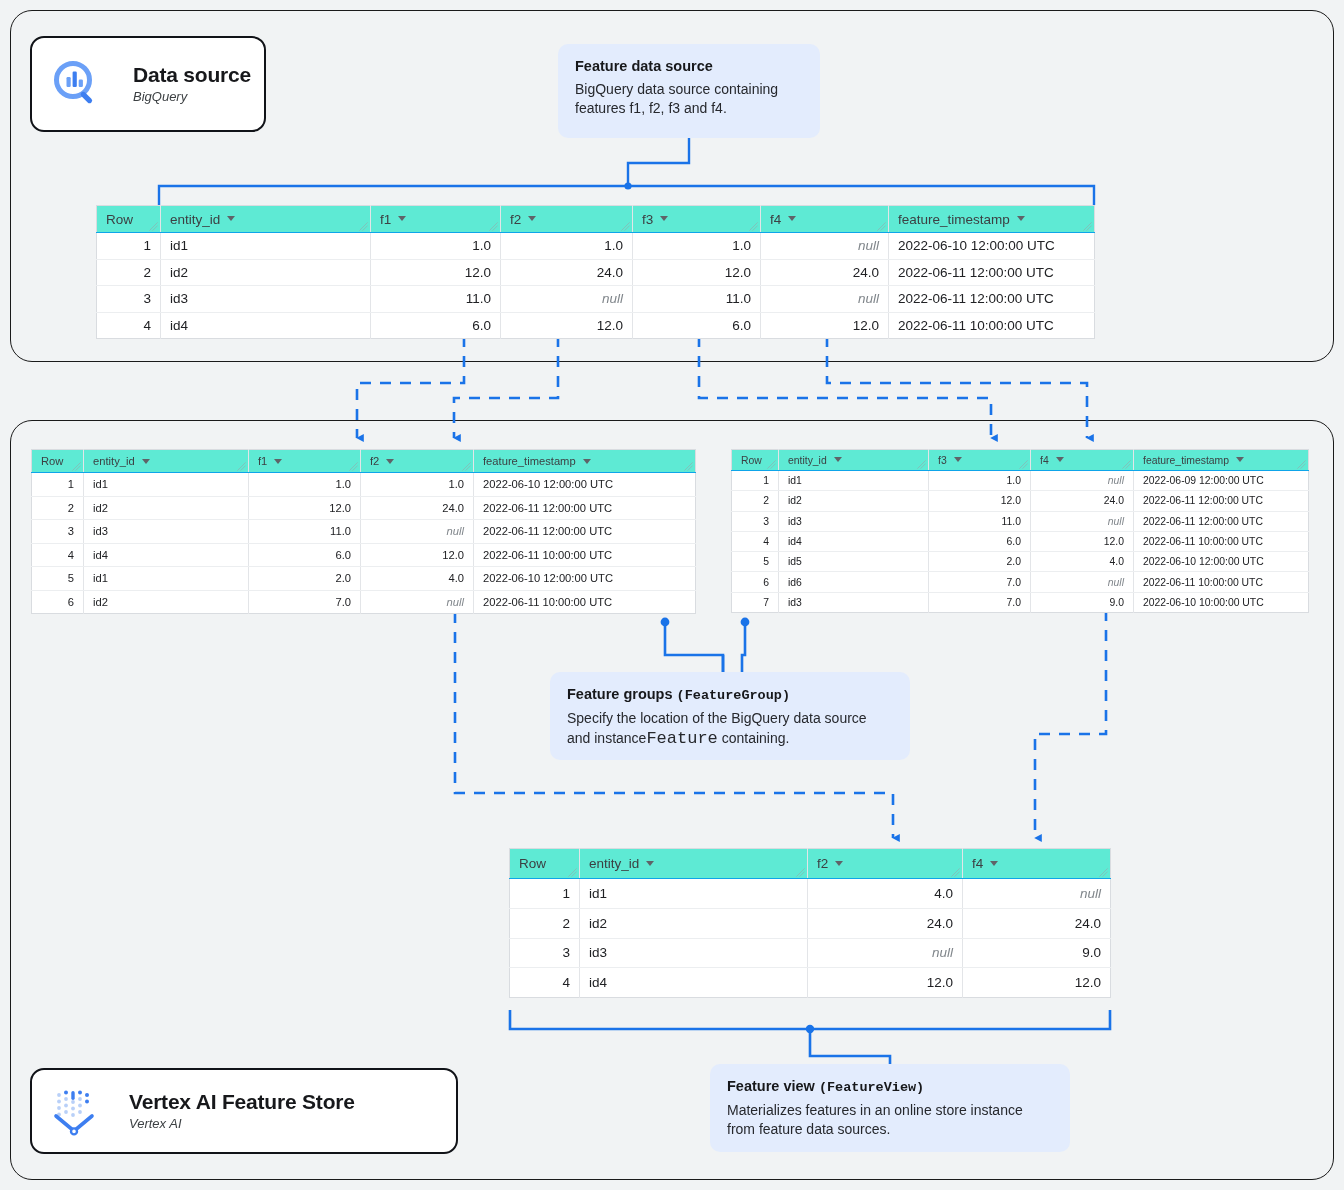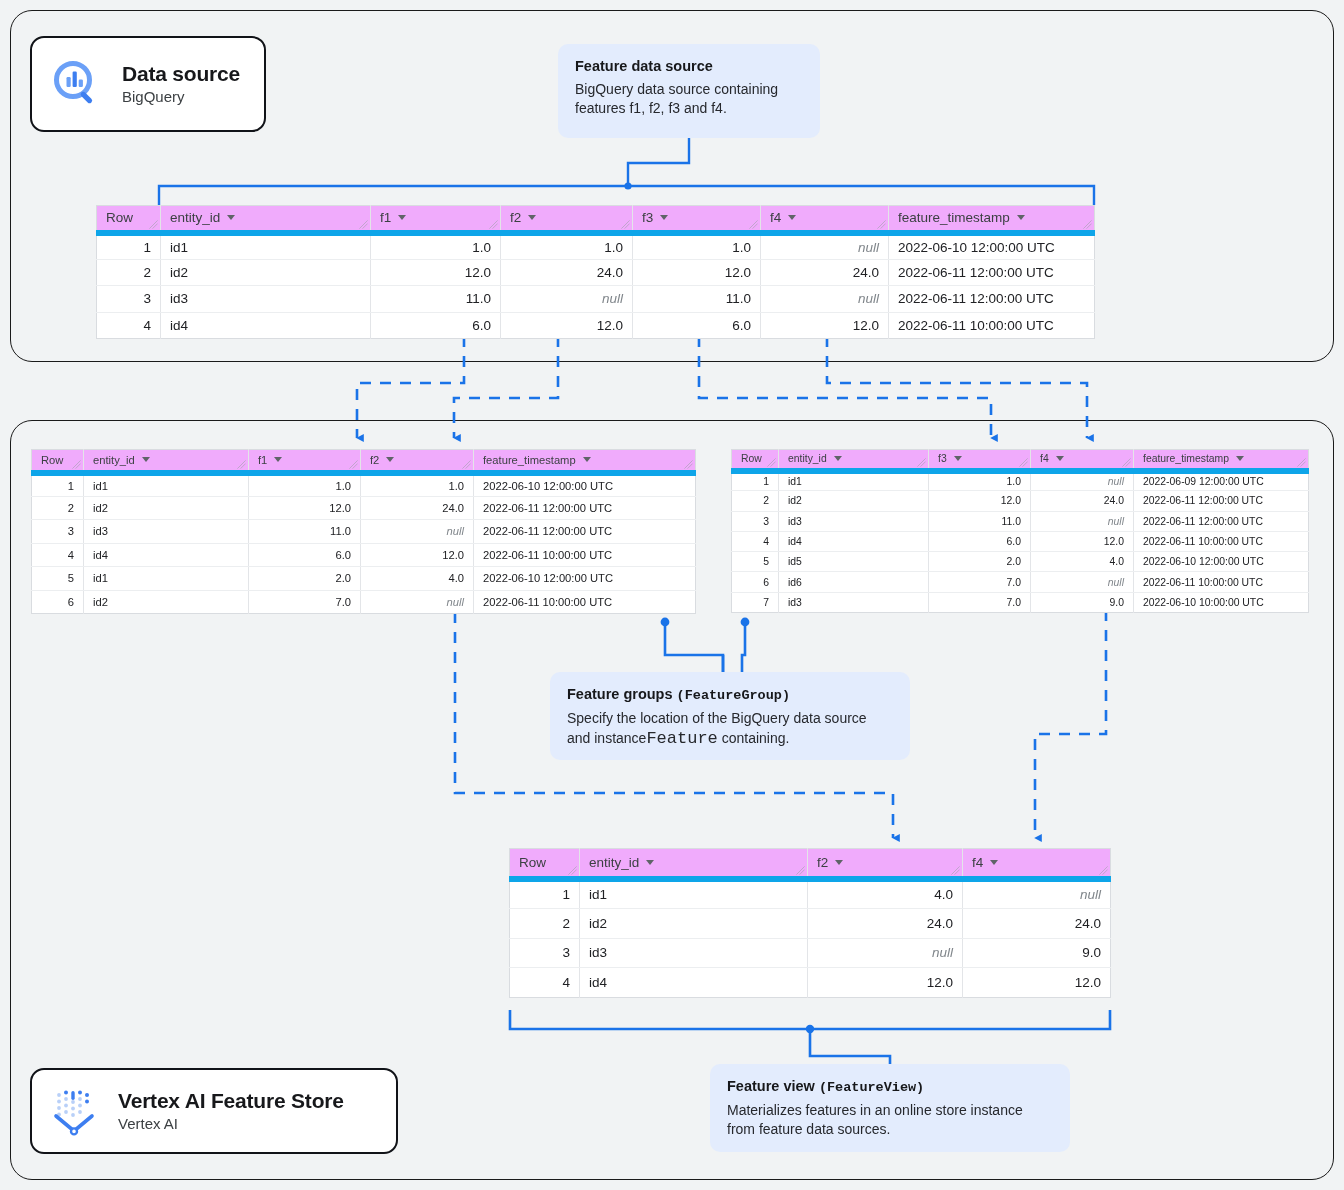--- a/index.html
+++ b/index.html
@@ -27,27 +27,27 @@
   
   .chip{
     position:absolute;
     background:#ffffff;
     border:2.2px solid #111318;
     border-radius:14px;
     box-sizing:border-box;
     display:flex;
     align-items:center;
     padding-left:18px;
-    gap:18px;
+    gap:29px;
   }
   #chip-datasource{left:30px;top:36px;width:236px;height:96px;}
-  #chip-featurestore{left:30px;top:1068px;width:368px;height:86px;}
+  #chip-featurestore{left:30px;top:1068px;width:428px;height:86px;}
   .chip-text{display:flex;flex-direction:column;justify-content:center;line-height:1.12;}
   .chip-title{font-size:21px;font-weight:bold;color:#17181b;letter-spacing:-0.2px;}
-  .chip-sub{font-size:15px;color:#3c4043;margin-top:3px;}
+  .chip-sub{font-size:13px;color:#3c4043;margin-top:3px;font-style:italic;}
   .chip-icon{width:54px;height:54px;flex:0 0 54px;}
   #chip-featurestore .chip-icon{width:50px;height:50px;flex:0 0 50px;}
 
   
   .callout{
     position:absolute;
     background:#e3ecfd;
     border-radius:10px;
     box-sizing:border-box;
     padding:14px 17px 15px 17px;
@@ -74,24 +74,24 @@
     border-right:1px solid #e3e5e8;
     border-bottom:1px solid #eceef0;
     box-sizing:border-box;
     overflow:hidden;
     white-space:nowrap;
     padding:0 9px;
     font-weight:normal;
   }
   .tbl tr td:last-child,.tbl tr th:last-child{border-right:none;}
   .tbl thead th{
-    background:#f0abfc;
+    background:#5eead4;
     text-align:left;
     color:#3c4043;
-    border-bottom:6px solid #0ea5e9;
+    border-bottom:1px solid #0ea5e9;
     position:relative;
     vertical-align:middle;
   }
   .tbl thead th .caret{
     display:inline-block;
     margin-left:7px;
     width:0;height:0;
     border-left:4px solid transparent;
     border-right:4px solid transparent;
     border-top:5px solid #5f6368;

